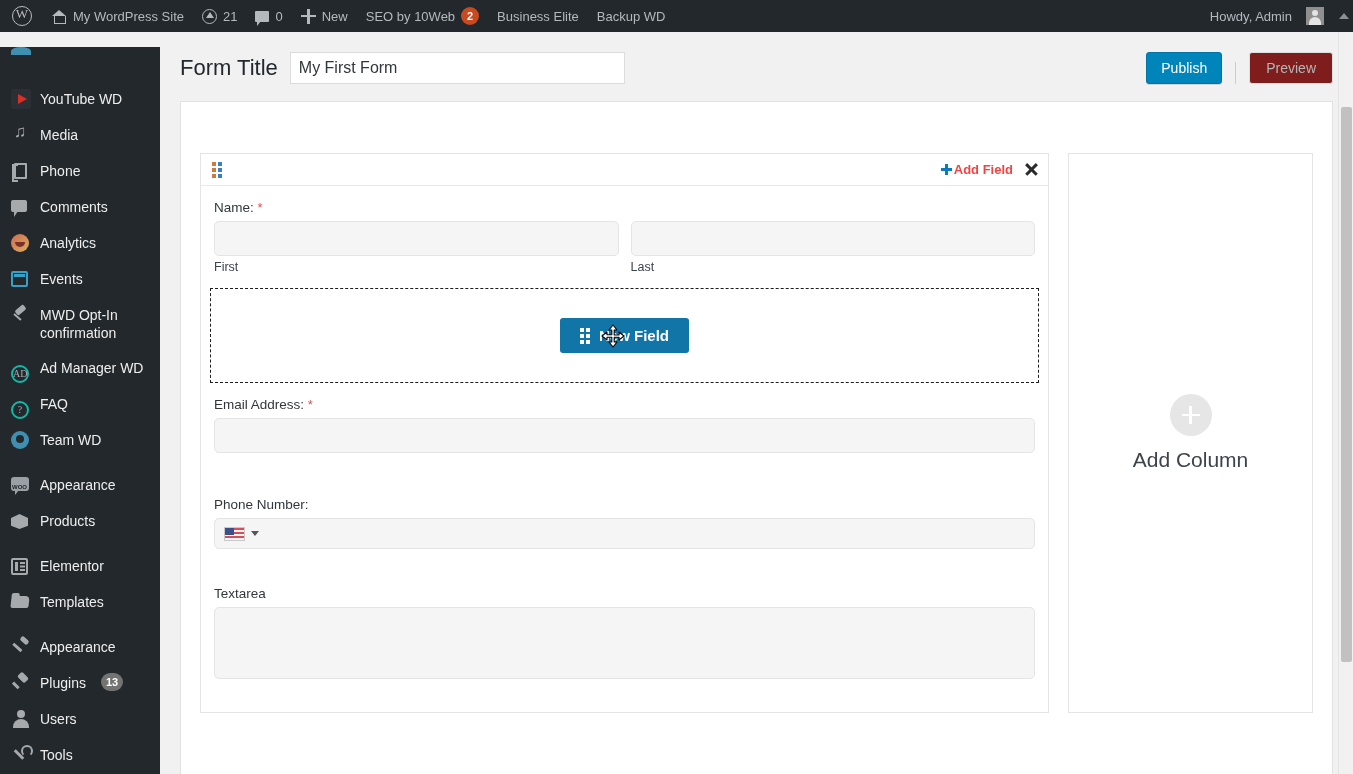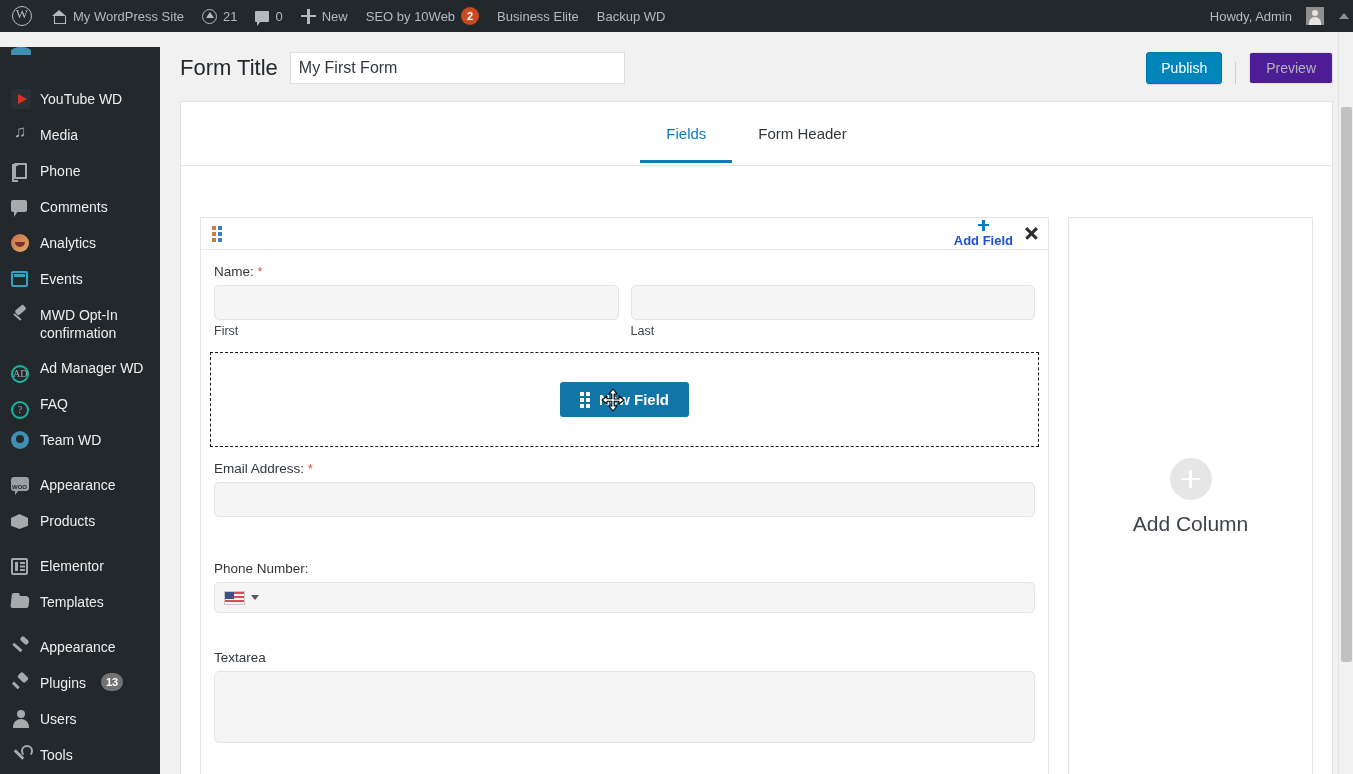--- a/index.html
+++ b/index.html
@@ -318,21 +318,21 @@
     background: #0085ba; color: #fff;
     border: 1px solid #0073aa; border-radius: 3px;
     font-size: 14px; padding: 7px 14px;
     cursor: pointer; font-family: "Liberation Sans", sans-serif;
     box-shadow: 0 1px 0 rgba(0,0,0,.12);
   }
   #action-divider {
     width: 1px; height: 22px; background: #ccc; margin: 0 13px;
   }
   #preview-button {
-    background: #4c1d95; color: #b5b5b5;
+    background: #7f1d1d; color: #b5b5b5;
     border: 1px solid #e0e0e0; border-radius: 3px;
     font-size: 14px; padding: 7px 16px;
     cursor: default; font-family: "Liberation Sans", sans-serif;
   }
 
   #builder-card {
     position: relative;
     margin: 11px 20px 0 20px;
     background: #fff;
     border: 1px solid #e2e2e2;
@@ -379,21 +379,21 @@
     grid-template-columns: repeat(2, 4px);
     grid-template-rows: repeat(3, 4px);
     gap: 2px;
   }
   .drag-dots i { display: block; width: 4px; height: 4px; }
   .drag-dots i:nth-child(odd) { background: #d07b3a; }
   .drag-dots i:nth-child(even) { background: #3a7fbf; }
   #toolbar-right { margin-left: auto; display: flex; align-items: center; gap: 11px; }
   #add-field-link {
     display: inline-flex; align-items: center; gap: 2px;
-    color: #1d4ed8; font-size: 13px; font-weight: 700; cursor: pointer; flex-direction: column;
+    color: #ef4444; font-size: 13px; font-weight: 700; cursor: pointer;
   }
   .plus-glyph {
     position: relative; width: 11px; height: 11px; display: inline-block;
   }
   .plus-glyph::before, .plus-glyph::after {
     content: ""; position: absolute; background: #0a7bbf;
   }
   .plus-glyph::before { left: 0; top: 4.2px; width: 11px; height: 2.6px; }
   .plus-glyph::after { left: 4.2px; top: 0; width: 2.6px; height: 11px; }
   #close-column-btn {
@@ -672,24 +672,20 @@
     <input id="form-title-input" type="text" value="My First Form" style="">
     <div id="header-actions">
       <button id="publish-button">Publish</button>
       <div id="action-divider"></div>
       <button id="preview-button">Preview</button>
     </div>
   </div>
 
   <div id="builder-card">
 
-    <div id="tabs-bar">
-      <div class="tab active">Fields</div>
-      <div class="tab">Form Header</div>
-    </div>
 
     <div id="builder-body">
 
       <div id="column-main">
 
         <div id="column-toolbar">
           <span class="drag-dots">
             <i></i>
               <i></i>
               <i></i>

